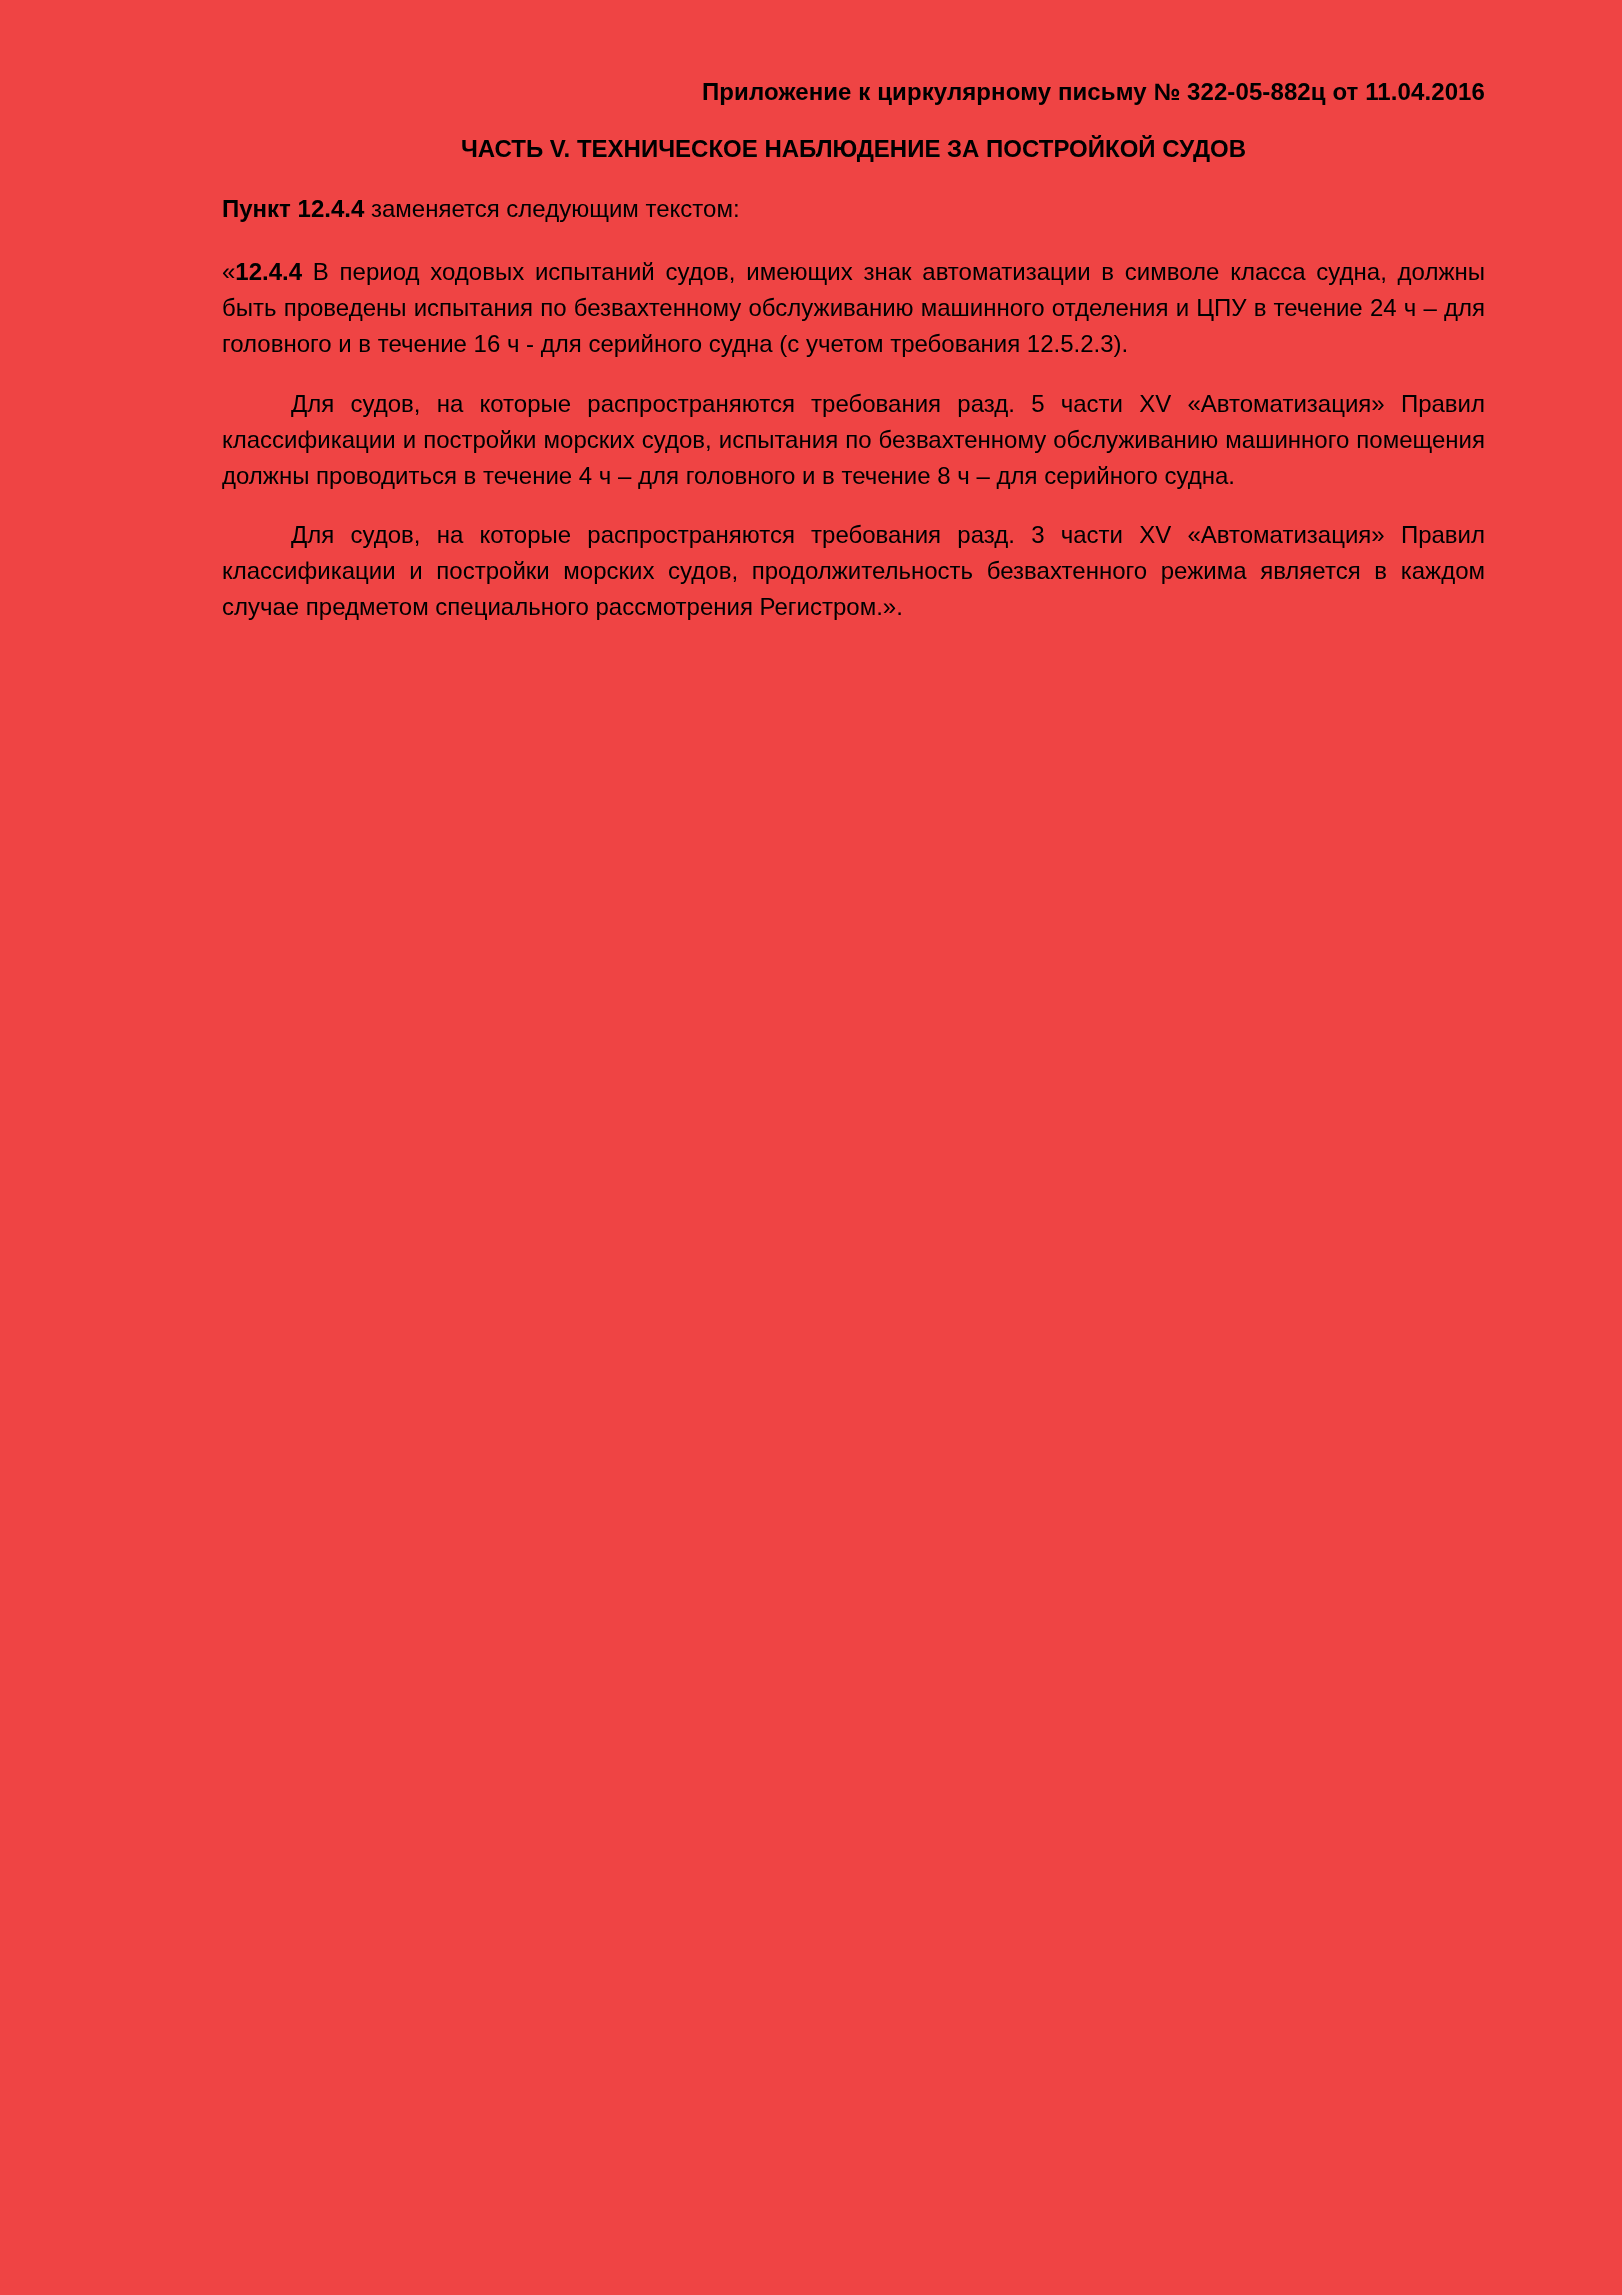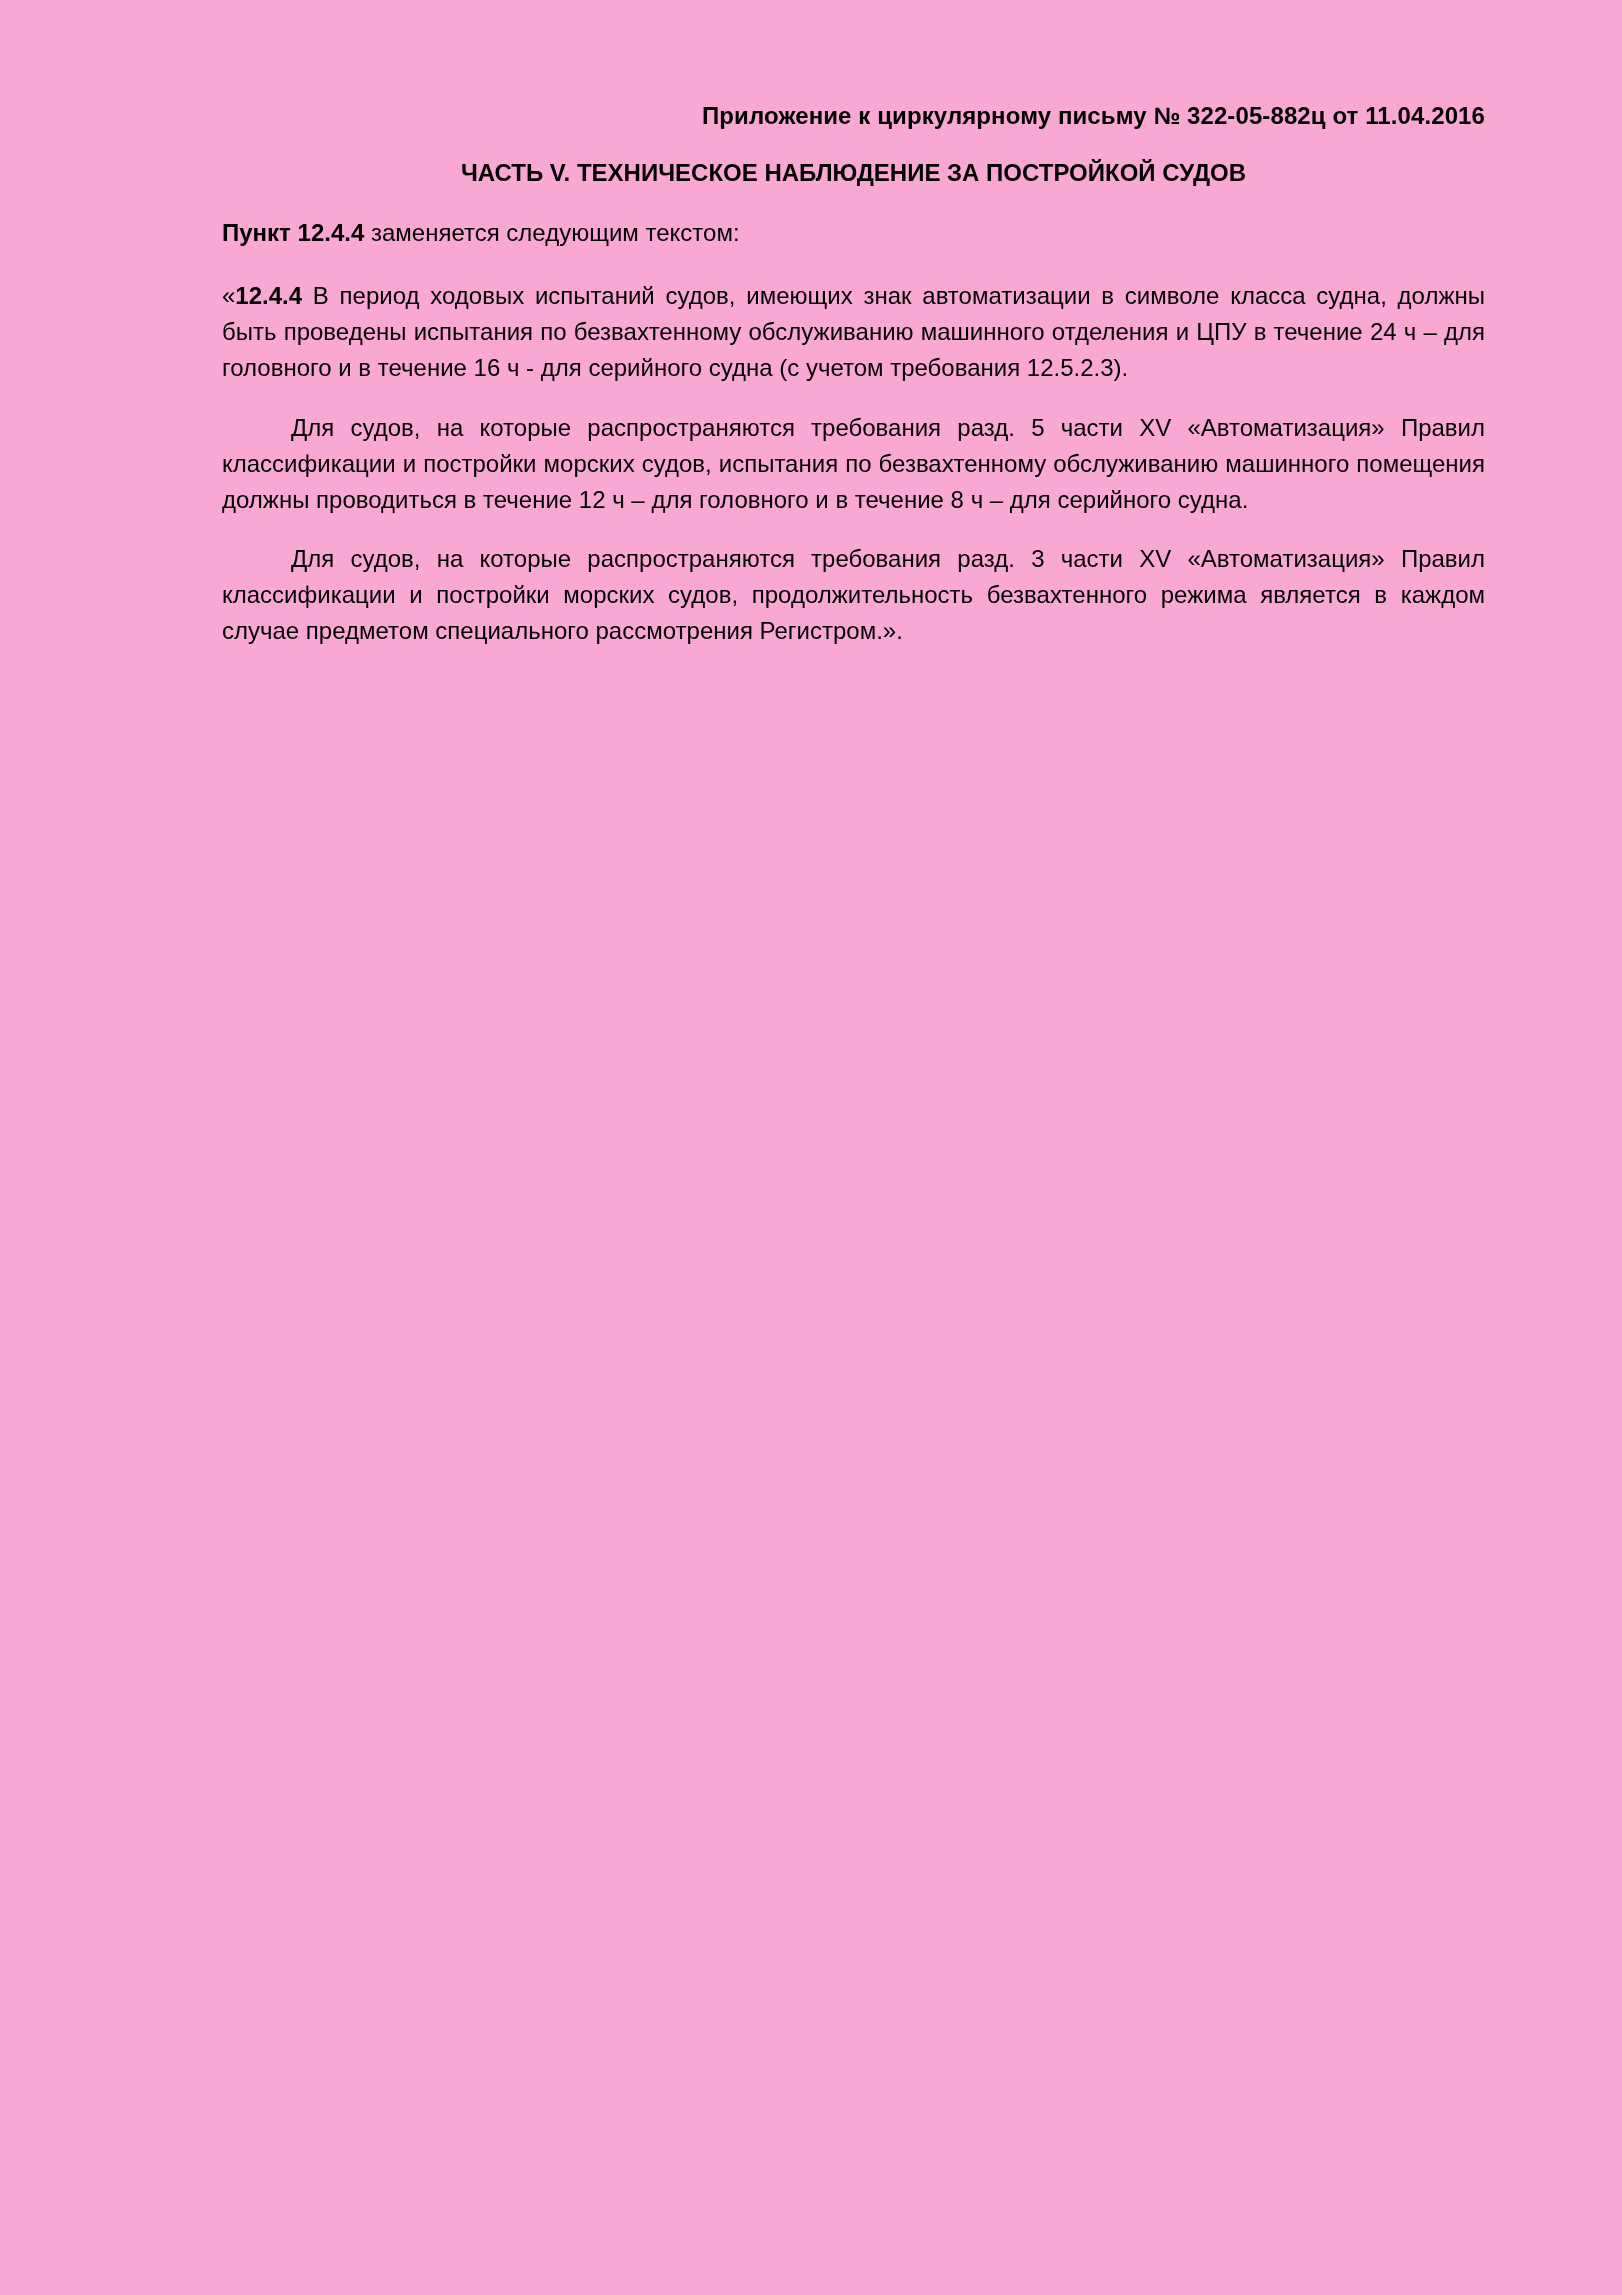--- a/index.html
+++ b/index.html
@@ -8,23 +8,23 @@
     background: #ffffff;
   }
   body {
     font-family: "Liberation Sans", sans-serif;
     color: #000000;
   }
   .page {
     position: relative;
     width: 1623px;
     height: 2295px;
-    background: #f9a8d4;
+    background: #ef4444;
     box-sizing: border-box;
-    padding: 101px 143px 0 222px;
+    padding: 77px 143px 0 222px;
     overflow: hidden;
   }
   .doc-body {
     width: 1263px;
   }
   .header-line {
     text-align: right;
     font-weight: bold;
     font-size: 24px;
     line-height: 1.25;
@@ -94,19 +94,19 @@
 
 
     <div class="lead">
       <b>Пункт 12.4.4</b><span> заменяется следующим текстом:</span>
     </div>
 
     <p class="para">
       <span>«</span><b>12.4.4</b><span> В период ходовых испытаний судов, имеющих знак автоматизации в символе класса судна, должны быть проведены испытания по безвахтенному обслуживанию машинного отделения и ЦПУ в течение 24 ч – для головного и в течение 16 ч - для серийного судна (с учетом требования 12.5.2.3).</span>
     </p>
 
-    <p class="para indent">Для судов, на которые распространяются требования разд. 5 части XV «Автоматизация» Правил классификации и постройки морских судов, испытания по безвахтенному обслуживанию машинного помещения должны проводиться в течение 12 ч – для головного и в течение 8 ч – для серийного судна.</p>
+    <p class="para indent">Для судов, на которые распространяются требования разд. 5 части XV «Автоматизация» Правил классификации и постройки морских судов, испытания по безвахтенному обслуживанию машинного помещения должны проводиться в течение 4 ч – для головного и в течение 8 ч – для серийного судна.</p>
 
     <p class="para indent">Для судов, на которые распространяются требования разд. 3 части XV «Автоматизация» Правил классификации и постройки морских судов, продолжительность безвахтенного режима является в каждом случае предметом специального рассмотрения Регистром.».</p>
 
   </div>
 </div>
 
 
 </body></html>

